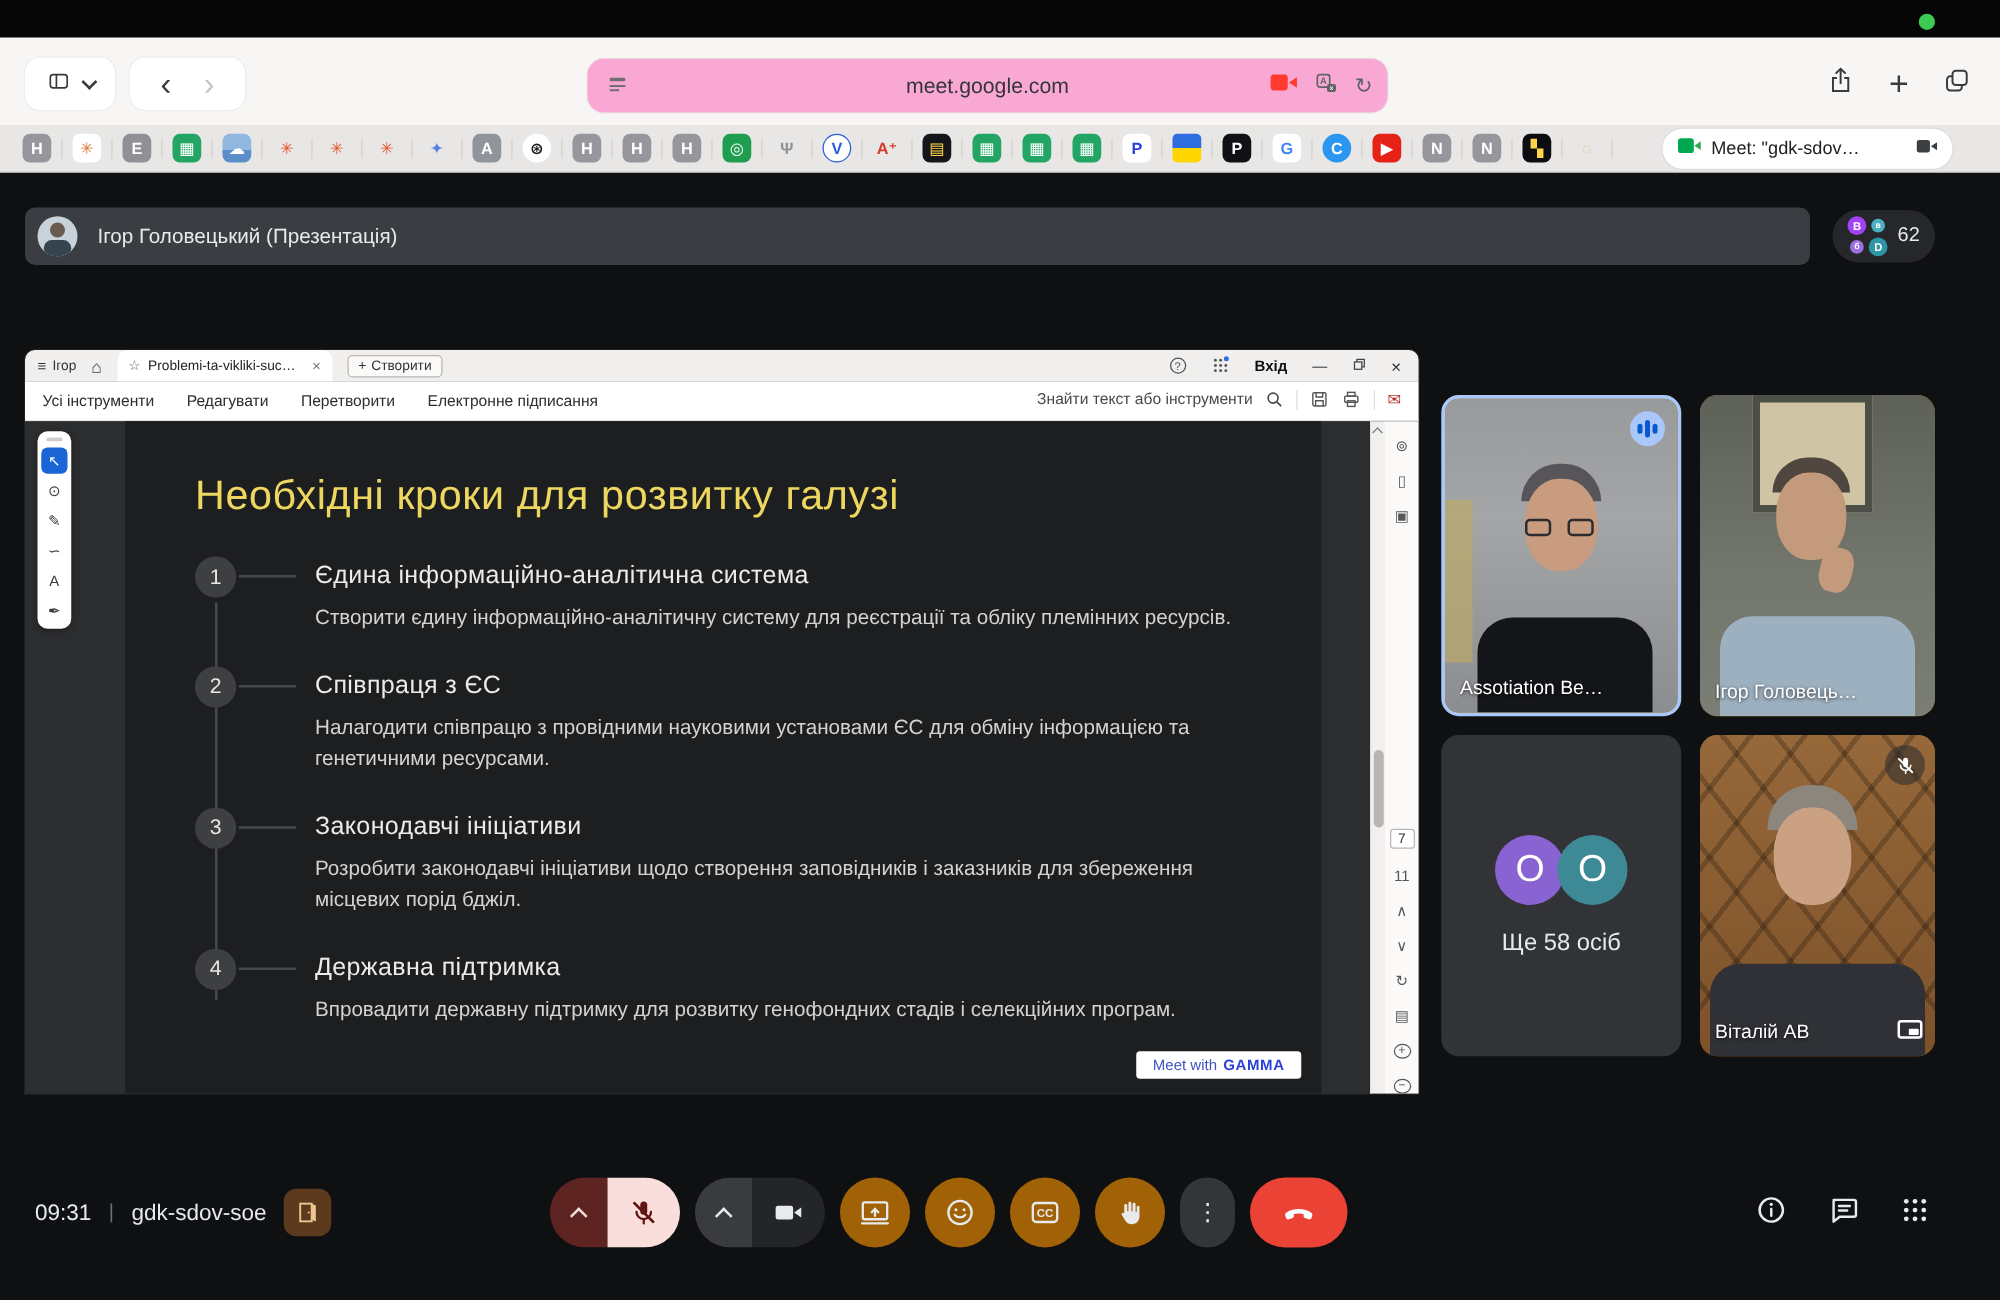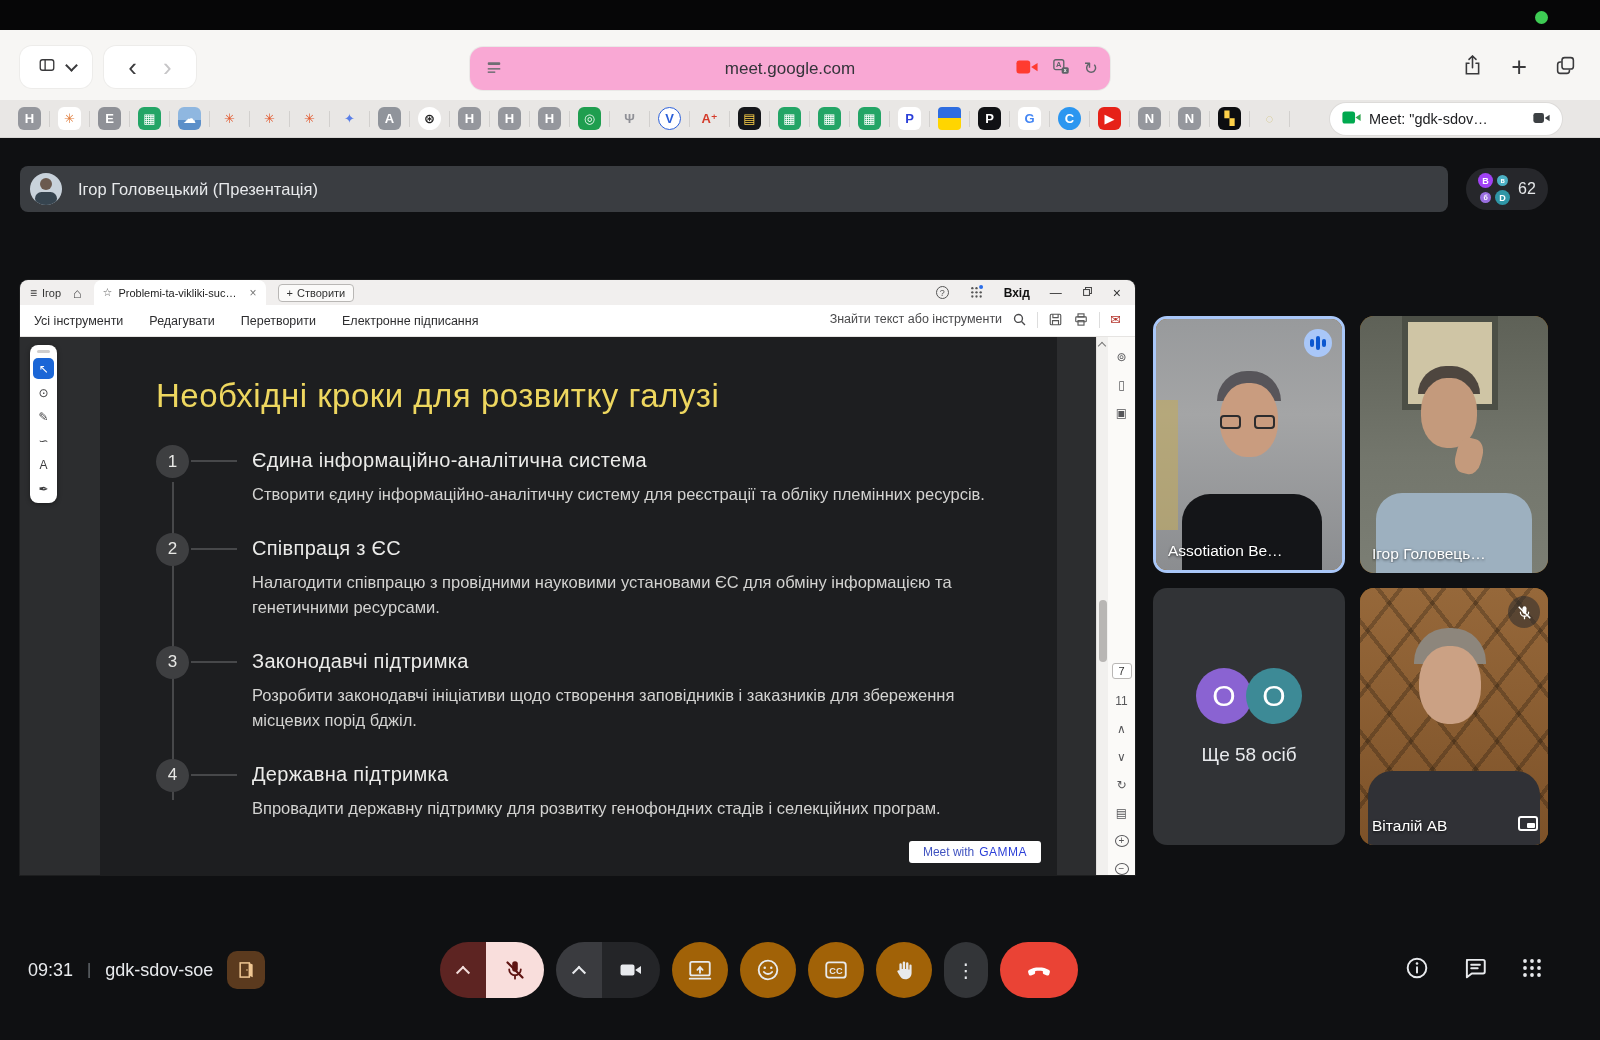--- a/index.html
+++ b/index.html
@@ -80,21 +80,21 @@
   .timeline-line { position:absolute; left:72px; top:145px; width:2px; height:318px; background:#47484a; }
   .steps { position:absolute; left:56px; top:108px; right:24px; display:flex; flex-direction:column; gap:25px; }
   .step { display:grid; grid-template-columns:96px 1fr; }
   .step-numwrap { position:relative; }
   .step-num { position:relative; width:33px; height:33px; border-radius:50%; background:#3e3f41; color:#e8e8e6; font-size:17px; display:flex; align-items:center; justify-content:center; z-index:1; }
   .step-num::after { content:""; position:absolute; left:35px; top:15px; width:46px; height:2px; background:#47484a; }
   .step-head { font-size:20px; color:#ebebe9; letter-spacing:.3px; margin:4px 0 10px; }
   .step-body { font-size:16.5px; color:#d3d3d1; line-height:1.55; max-width:740px; }
   .gamma-badge { position:absolute; right:16px; bottom:12px; width:132px; height:22px; background:#fff; border-radius:3px; display:flex; align-items:center; justify-content:center; gap:5px; font-size:12px; }
   .gamma-prefix { color:#4053c0; }
-  .gamma-brand { color:#2b3fd8; font-weight:400; letter-spacing:.5px;text-align:right; }
+  .gamma-brand { color:#2b3fd8; font-weight:700; letter-spacing:.5px;text-align:right; }
 
   
   .float-tools { position:absolute; left:10px; top:8px; width:27px; background:#fff; border-radius:8px; box-shadow:0 1px 5px rgba(0,0,0,.4); padding:5px 0 4px; display:flex; flex-direction:column; align-items:center; gap:3px; z-index:2; }
   .ft-handle { width:13px; height:3px; background:#d0cecd; border-radius:2px; margin-bottom:2px; }
   .ft-tool { width:21px; height:21px; border-radius:5px; display:flex; align-items:center; justify-content:center; font-size:12px; color:#3c3c3e; }
   .ft-tool.sel { background:#1b66d6; color:#fff; }
 
   
   .v-scroll { position:absolute; right:27px; top:0; bottom:0; width:12px; background:#f1f0ee; border-left:1px solid #e2e0de; }
   .v-up { position:absolute; left:2px; top:6px; width:6px; height:6px; border-left:1.5px solid #777; border-top:1.5px solid #777; transform:rotate(45deg); }
@@ -543,21 +543,21 @@
               </div>
             </div>
 
             <div class="step">
               <div class="step-numwrap">
                 <div class="step-num">
                   <span>3</span>
                 </div>
               </div>
               <div>
-                <div class="step-head">Законодавчі підтримка</div>
+                <div class="step-head">Законодавчі ініціативи</div>
                 <div class="step-body">Розробити законодавчі ініціативи щодо створення заповідників і заказників для збереження місцевих порід бджіл.</div>
               </div>
             </div>
 
             <div class="step">
               <div class="step-numwrap">
                 <div class="step-num">
                   <span>4</span>
                 </div>
               </div>

